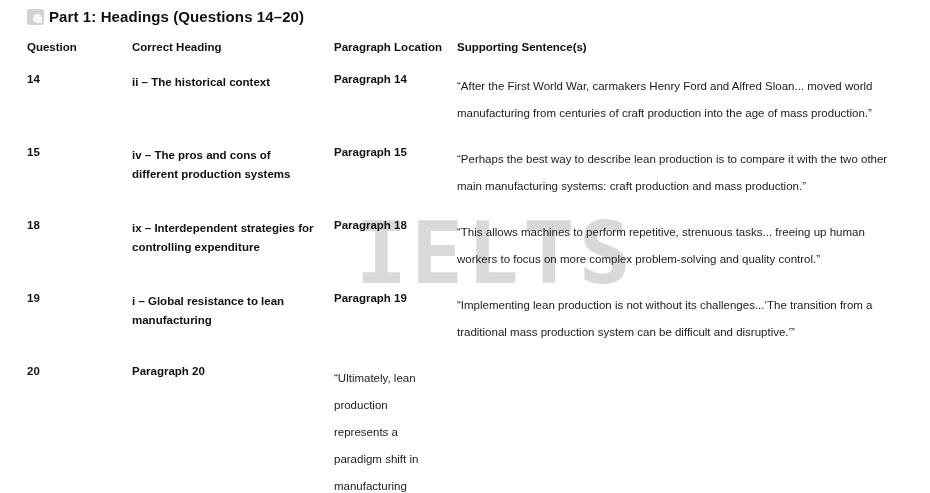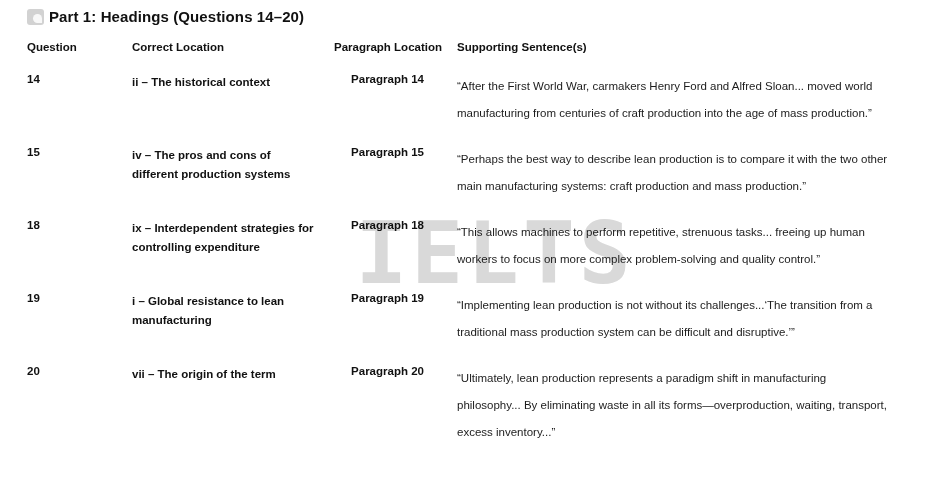--- a/index.html
+++ b/index.html
@@ -24,41 +24,41 @@
 
   .grid { display:grid; grid-template-columns:105px 202px 123px 1fr; column-gap:0; }
 
   .thead { margin-top:15px; align-items:end; font-weight:bold; font-size:11.5px; line-height:14px; }
   .thead .cell { padding-right:6px; }
 
   .row { margin-top:19px; min-height:36px; font-size:11.5px; align-items:start; }
   .row .cell { padding-right:16px; }
   .c-question { font-weight:bold; }
   .c-heading  { font-weight:bold; line-height:19px; }
-  .c-location { font-weight:bold;text-align:center; }
+  .c-location { font-weight:bold; }
   .c-support  { font-weight:normal; line-height:27px; color:#1c1c1c; }
 </style>
 </head>
 <body>
 
 <div class="canvas">
 
   <div class="watermark">
     <span>IELTS</span>
   </div>
 
   <div class="content">
     <div class="title-row">
       <span class="logo-mark"></span>
       <span class="page-title">Part 1: Headings (Questions 14–20)</span>
     </div>
 
     <div class="grid thead">
       <div class="cell">Question</div>
-      <div class="cell">Correct Location</div>
+      <div class="cell">Correct Heading</div>
       <div class="cell">Paragraph Location</div>
       <div class="cell">Supporting Sentence(s)</div>
     </div>
 
     <div id="rows">
         <div class="grid row">
           <div class="cell c-question">14</div>
           <div class="cell c-heading">ii – The historical context</div>
           <div class="cell c-location">Paragraph 14</div>
           <div class="cell c-support">“After the First World War, carmakers Henry Ford and Alfred Sloan... moved world manufacturing from centuries of craft production into the age of mass production.”</div>
@@ -76,20 +76,19 @@
           <div class="cell c-support">“This allows machines to perform repetitive, strenuous tasks... freeing up human workers to focus on more complex problem-solving and quality control.”</div>
         </div>
         <div class="grid row">
           <div class="cell c-question">19</div>
           <div class="cell c-heading">i – Global resistance to lean manufacturing</div>
           <div class="cell c-location">Paragraph 19</div>
           <div class="cell c-support">“Implementing lean production is not without its challenges...‘The transition from a traditional mass production system can be difficult and disruptive.’”</div>
         </div>
         <div class="grid row">
           <div class="cell c-question">20</div>
-          <div class="cell c-heading">vii – The origin of the term</div>
           <div class="cell c-location">Paragraph 20</div>
           <div class="cell c-support">“Ultimately, lean production represents a paradigm shift in manufacturing philosophy... By eliminating waste in all its forms—overproduction, waiting, transport, excess inventory...”</div>
         </div>
       </div>
   </div>
 
 </div>
 
 </body></html>

